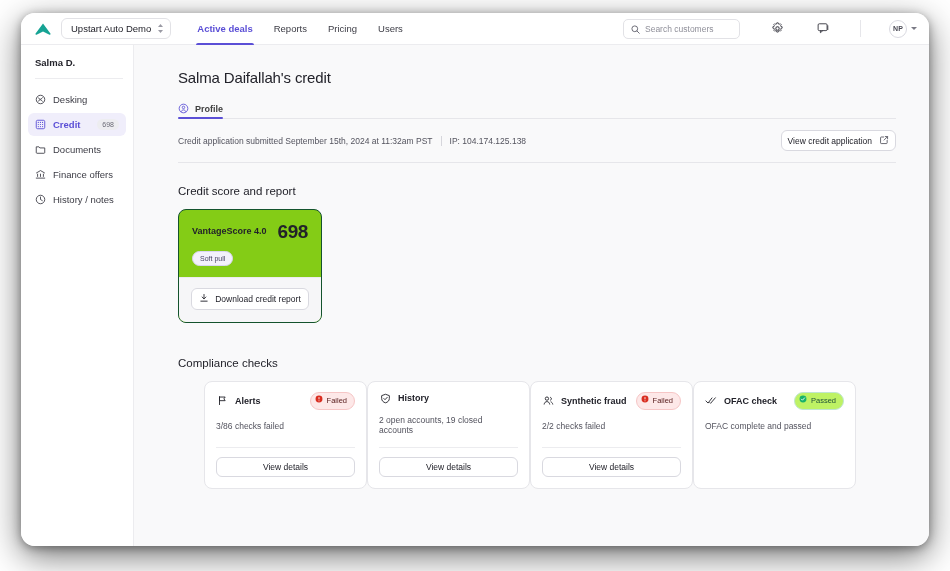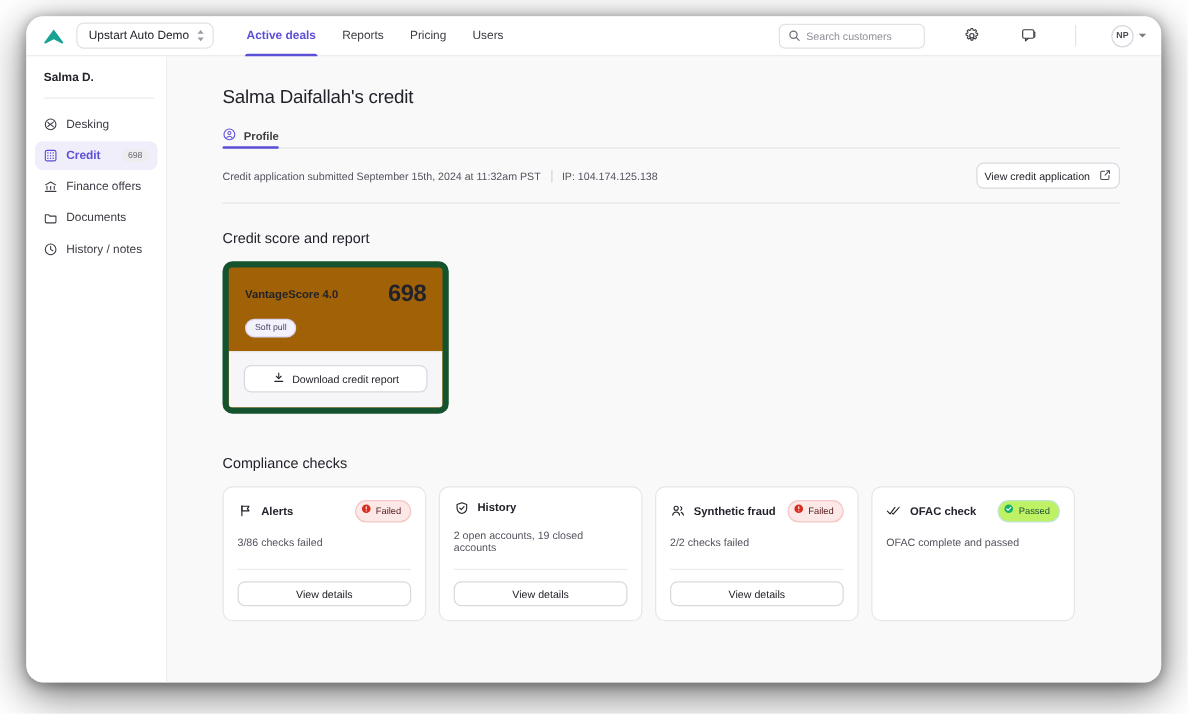--- a/index.html
+++ b/index.html
@@ -152,24 +152,24 @@
     display: flex; align-items: center; gap: 7px;
     padding: 0 6px;
     font-size: 8.5px; color: #22222a;
   }
 
   .section-title { font-size: 11.5px; color: #22222a; font-weight: 400; }
   .sec-credit { margin-top: 22px; }
 
   .score-card {
     margin-top: 12px;
-    width: 181px;
-    border: 5px solid #14532d;
+    width: 144px;
+    border: 1px solid #14532d;
     border-radius: 8px;
-    background: #a16207;
+    background: #84cc16;
     overflow: hidden;
   }
   .score-top { padding: 12px 13px 11px 13px; }
   .score-row { display: flex; align-items: flex-start; }
   .score-name { font-size: 9px; font-weight: 700; color: #22222a; padding-top: 4px; }
   .score-val { margin-left: auto; font-size: 19px; font-weight: 700; color: #22222a; letter-spacing: -0.4px; line-height: 1; }
   .pill-soft {
     display: inline-flex; align-items: center;
     margin-top: 10px;
     border: 1px solid #d9d5f2; background: #f3f1fc;
@@ -186,21 +186,21 @@
     background: #fff; cursor: pointer;
     display: flex; align-items: center; justify-content: center; gap: 6px;
     font-size: 8.5px; color: #22222a;
   }
 
   .sec-compliance { margin-top: 34px; }
   .check-grid {
     margin-top: 12px;
     display: grid;
     grid-template-columns: repeat(4, 163px);
-    gap: 10px;
+    margin-left: 26px;
   }
   .check-card {
     border: 1px solid #e6e6ea; border-radius: 8px;
     background: #fff;
     padding: 10px 11px 11px 11px;
     min-height: 84px;
     display: flex; flex-direction: column;
   }
   .cc-head { display: flex; align-items: center; }
   .cc-ico { width: 12px; height: 12px; display:flex; align-items:center; justify-content:center; margin-right: 7px; color:#22222a; flex:0 0 auto;}
@@ -335,37 +335,37 @@
                 <line x1="9.6" y1="9.6" x2="9.6" y2="9.6" stroke="#5b4fd6" stroke-width="1.5" stroke-linecap="round"></line>
               </svg>
             </span>
             <span class="si-label">Credit</span>
             <span class="side-badge">698</span>
           </div>
 
           <div class="side-item">
             <span class="si-ico">
               <svg width="11" height="11" viewBox="0 0 14 14">
+                <path d="M1.6 3.6 h3.4 l1.2 1.4 h6.2 v5.8 a1 1 0 0 1 -1 1 H2.6 a1 1 0 0 1 -1 -1 Z" fill="none" stroke="#3b3b44" stroke-width="1.1" stroke-linejoin="round"></path>
+              </svg>
+            </span>
+            <span class="si-label">Documents</span>
+          </div>
+
+          <div class="side-item">
+            <span class="si-ico">
+              <svg width="11" height="11" viewBox="0 0 14 14">
                 <path d="M1.5 5.2 L7 2 L12.5 5.2" fill="none" stroke="#3b3b44" stroke-width="1.1" stroke-linejoin="round"></path>
                 <line x1="3.3" y1="6" x2="3.3" y2="10" stroke="#3b3b44" stroke-width="1.1"></line>
                 <line x1="7" y1="6" x2="7" y2="10" stroke="#3b3b44" stroke-width="1.1"></line>
                 <line x1="10.7" y1="6" x2="10.7" y2="10" stroke="#3b3b44" stroke-width="1.1"></line>
                 <line x1="1.6" y1="11.6" x2="12.4" y2="11.6" stroke="#3b3b44" stroke-width="1.1" stroke-linecap="round"></line>
               </svg>
             </span>
             <span class="si-label">Finance offers</span>
-          </div>
-
-          <div class="side-item">
-            <span class="si-ico">
-              <svg width="11" height="11" viewBox="0 0 14 14">
-                <path d="M1.6 3.6 h3.4 l1.2 1.4 h6.2 v5.8 a1 1 0 0 1 -1 1 H2.6 a1 1 0 0 1 -1 -1 Z" fill="none" stroke="#3b3b44" stroke-width="1.1" stroke-linejoin="round"></path>
-              </svg>
-            </span>
-            <span class="si-label">Documents</span>
           </div>
 
           <div class="side-item">
             <span class="si-ico">
               <svg width="11" height="11" viewBox="0 0 14 14">
                 <circle cx="7" cy="7" r="5.4" fill="none" stroke="#3b3b44" stroke-width="1.1"></circle>
                 <path d="M7 3.8 V7 l2.3 1.4" fill="none" stroke="#3b3b44" stroke-width="1.1" stroke-linecap="round" stroke-linejoin="round"></path>
               </svg>
             </span>
             <span class="si-label">History / notes</span>

